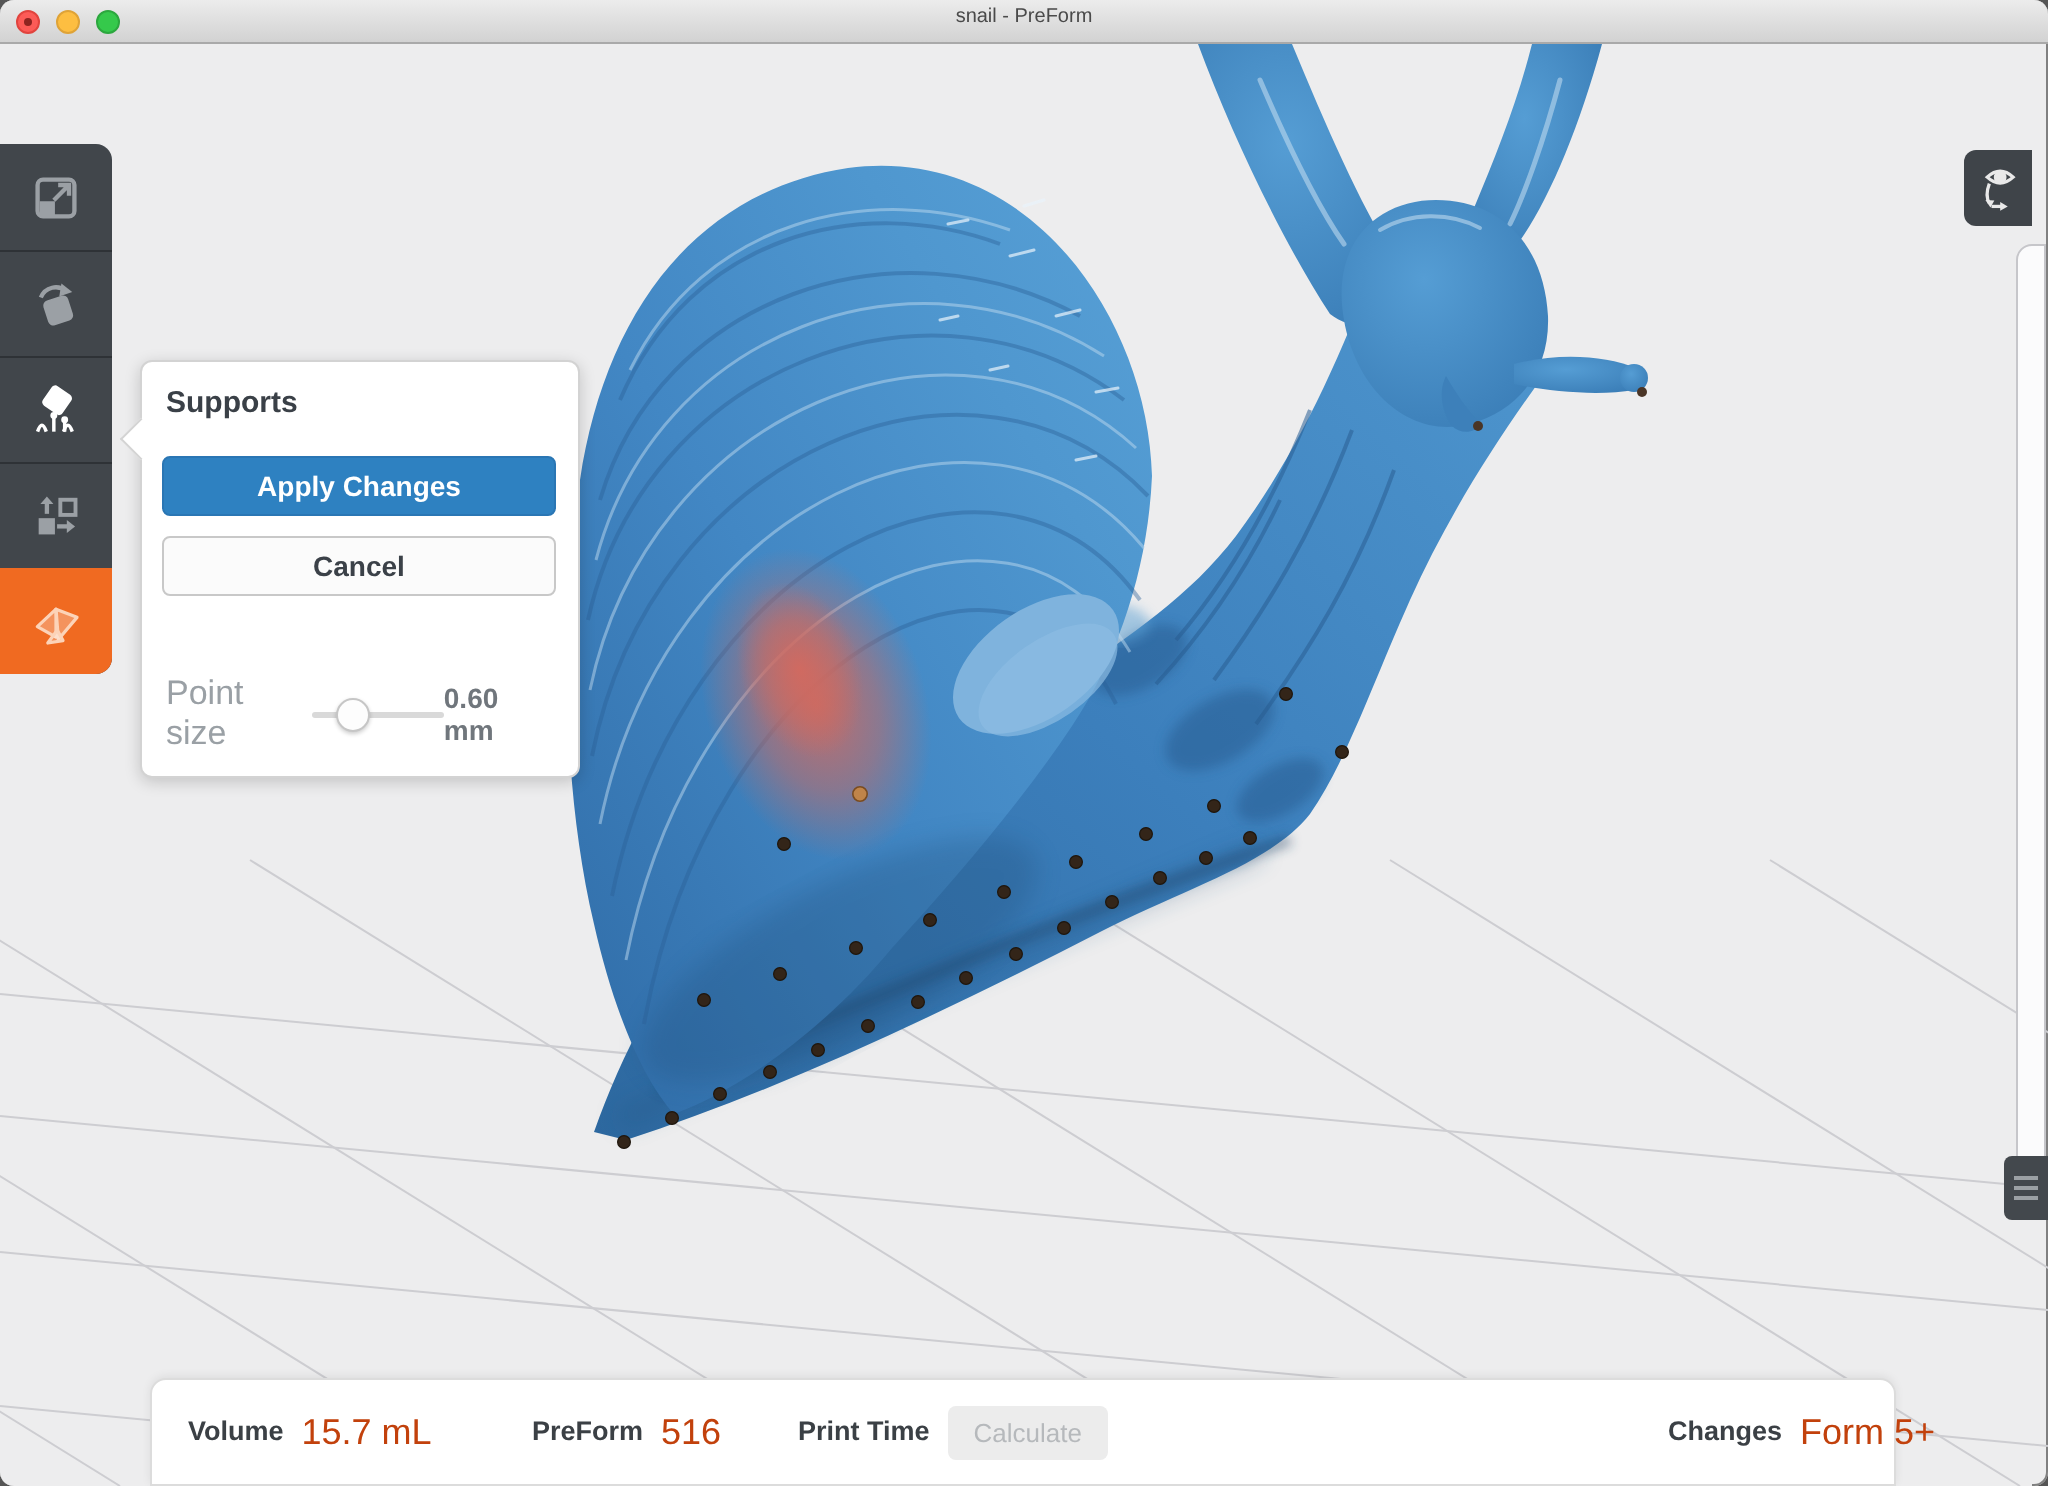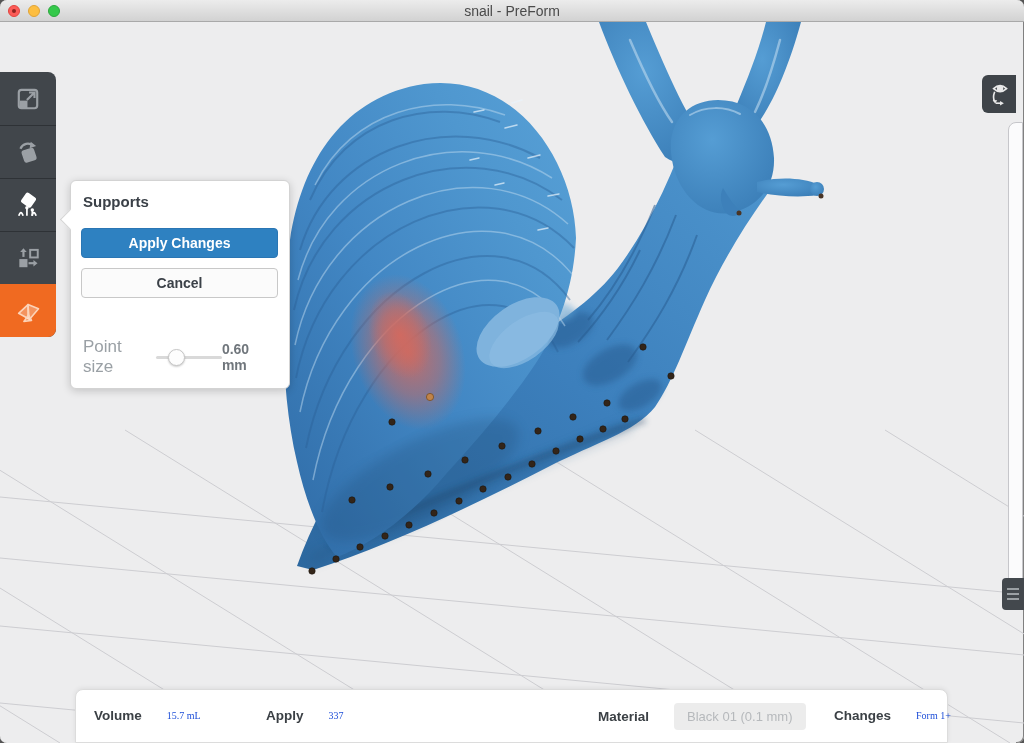--- a/index.html
+++ b/index.html
@@ -2,21 +2,21 @@
 <html><head>
 <meta charset="utf-8">
 <style>
   html,body{margin:0;padding:0;background:#555;font-family:"Liberation Sans",sans-serif;}
   .window{position:relative;width:1024px;height:743px;border-radius:7px;overflow:hidden;
           box-shadow:0 0 0 1px #808080 inset;background:#ededee;}
   
   .titlebar{position:absolute;left:0;top:0;width:100%;height:22px;
     background:linear-gradient(#ececec,#d2d2d2);border-bottom:1px solid #a9a9a9;box-sizing:border-box;}
   .titlebar .title{position:absolute;left:0;right:0;top:3px;text-align:center;
-    font-size:14px;color:#4a4a4a;}
+    font-size:10px;color:#4a4a4a;}
   .tl{position:absolute;top:5px;width:12px;height:12px;border-radius:50%;box-sizing:border-box;}
   .tl.red{left:8px;background:#fc5b57;border:1px solid #e1443e;}
   .tl.red::after{content:"";position:absolute;left:3px;top:3px;width:4px;height:4px;border-radius:50%;background:#8e2420;}
   .tl.yellow{left:28px;background:#fdbe41;border:1px solid #dfa337;}
   .tl.green{left:48px;background:#35c94b;border:1px solid #2ca73e;}
   
   .canvas{position:absolute;left:0;top:22px;width:1016px;height:721px;background:#ededee;}
   svg.scene{position:absolute;left:0;top:0;}
   
   .toolbar{position:absolute;left:0;top:50px;width:56px;border-radius:0 8px 8px 0;overflow:hidden;background:#41464b;}
@@ -44,23 +44,23 @@
   .orbit-btn{position:absolute;right:0;top:53px;width:34px;height:38px;background:#3f4449;
     border-radius:6px 0 0 6px;display:flex;align-items:center;justify-content:center;cursor:pointer;}
   .layer-track{position:absolute;left:1008px;top:100px;width:15px;height:476px;background:#fbfbfc;
     border:1px solid #c6c6ca;border-radius:8px 0 0 8px;box-sizing:border-box;cursor:pointer;}
   .layer-handle{position:absolute;left:1002px;top:556px;width:22px;height:32px;background:#43484d;
     border-radius:4px 0 0 4px;cursor:grab;display:flex;flex-direction:column;justify-content:center;gap:3px;align-items:center;}
   .layer-handle i{display:block;width:12px;height:2px;background:#9ba0a4;}
   
   .statusbar{position:absolute;left:75px;top:667px;width:873px;height:54px;background:#fff;
     border:1px solid #dcdcdc;border-radius:8px 8px 0 0;box-shadow:0 -1px 5px rgba(0,0,0,.07);box-sizing:border-box;}
-  .sb-group{position:absolute;top:13px;display:flex;align-items:center;gap:25px;white-space:nowrap;}
+  .sb-group{position:absolute;top:13px;display:flex;gap:9px;white-space:nowrap;}
   .sb-label{font-size:13.5px;font-weight:bold;color:#3b4045;line-height:26px;}
-  .sb-value{font-size:10px;color:#1d4ed8;line-height:26px;font-family:Liberation Serif, serif;}
+  .sb-value{font-size:18px;color:#c2410c;line-height:26px;}
   .sb-btn{font-size:13px;color:#b6b9bc;background:#ececec;border:none;border-radius:4px;
     padding:6px 13px;cursor:pointer;font-family:inherit;}
 </style>
 </head>
 <body>
 
 <div class="window">
 
   <div class="titlebar">
     <span class="tl red"></span>
@@ -304,27 +304,27 @@
         <i></i>
         <i></i>
     </div>
 
     <div class="statusbar">
       <div class="sb-group" style="left:18px">
         <span class="sb-label">Volume</span>
         <span class="sb-value">15.7 mL</span>
       </div>
       <div class="sb-group" style="left:190px">
-        <span class="sb-label">Apply</span>
-        <span class="sb-value">337</span>
-      </div>
-      <div class="sb-group" style="left:522px">
-        <span class="sb-label">Material</span>
-        <button class="sb-btn">Black 01 (0.1 mm)</button>
+        <span class="sb-label">PreForm</span>
+        <span class="sb-value">516</span>
+      </div>
+      <div class="sb-group" style="left:323px">
+        <span class="sb-label">Print Time</span>
+        <button class="sb-btn">Calculate</button>
       </div>
       <div class="sb-group" style="left:758px">
         <span class="sb-label">Changes</span>
-        <span class="sb-value">Form 1+</span>
+        <span class="sb-value">Form 5+</span>
       </div>
     </div>
 
   </div>
 </div>
 
 </body></html>

